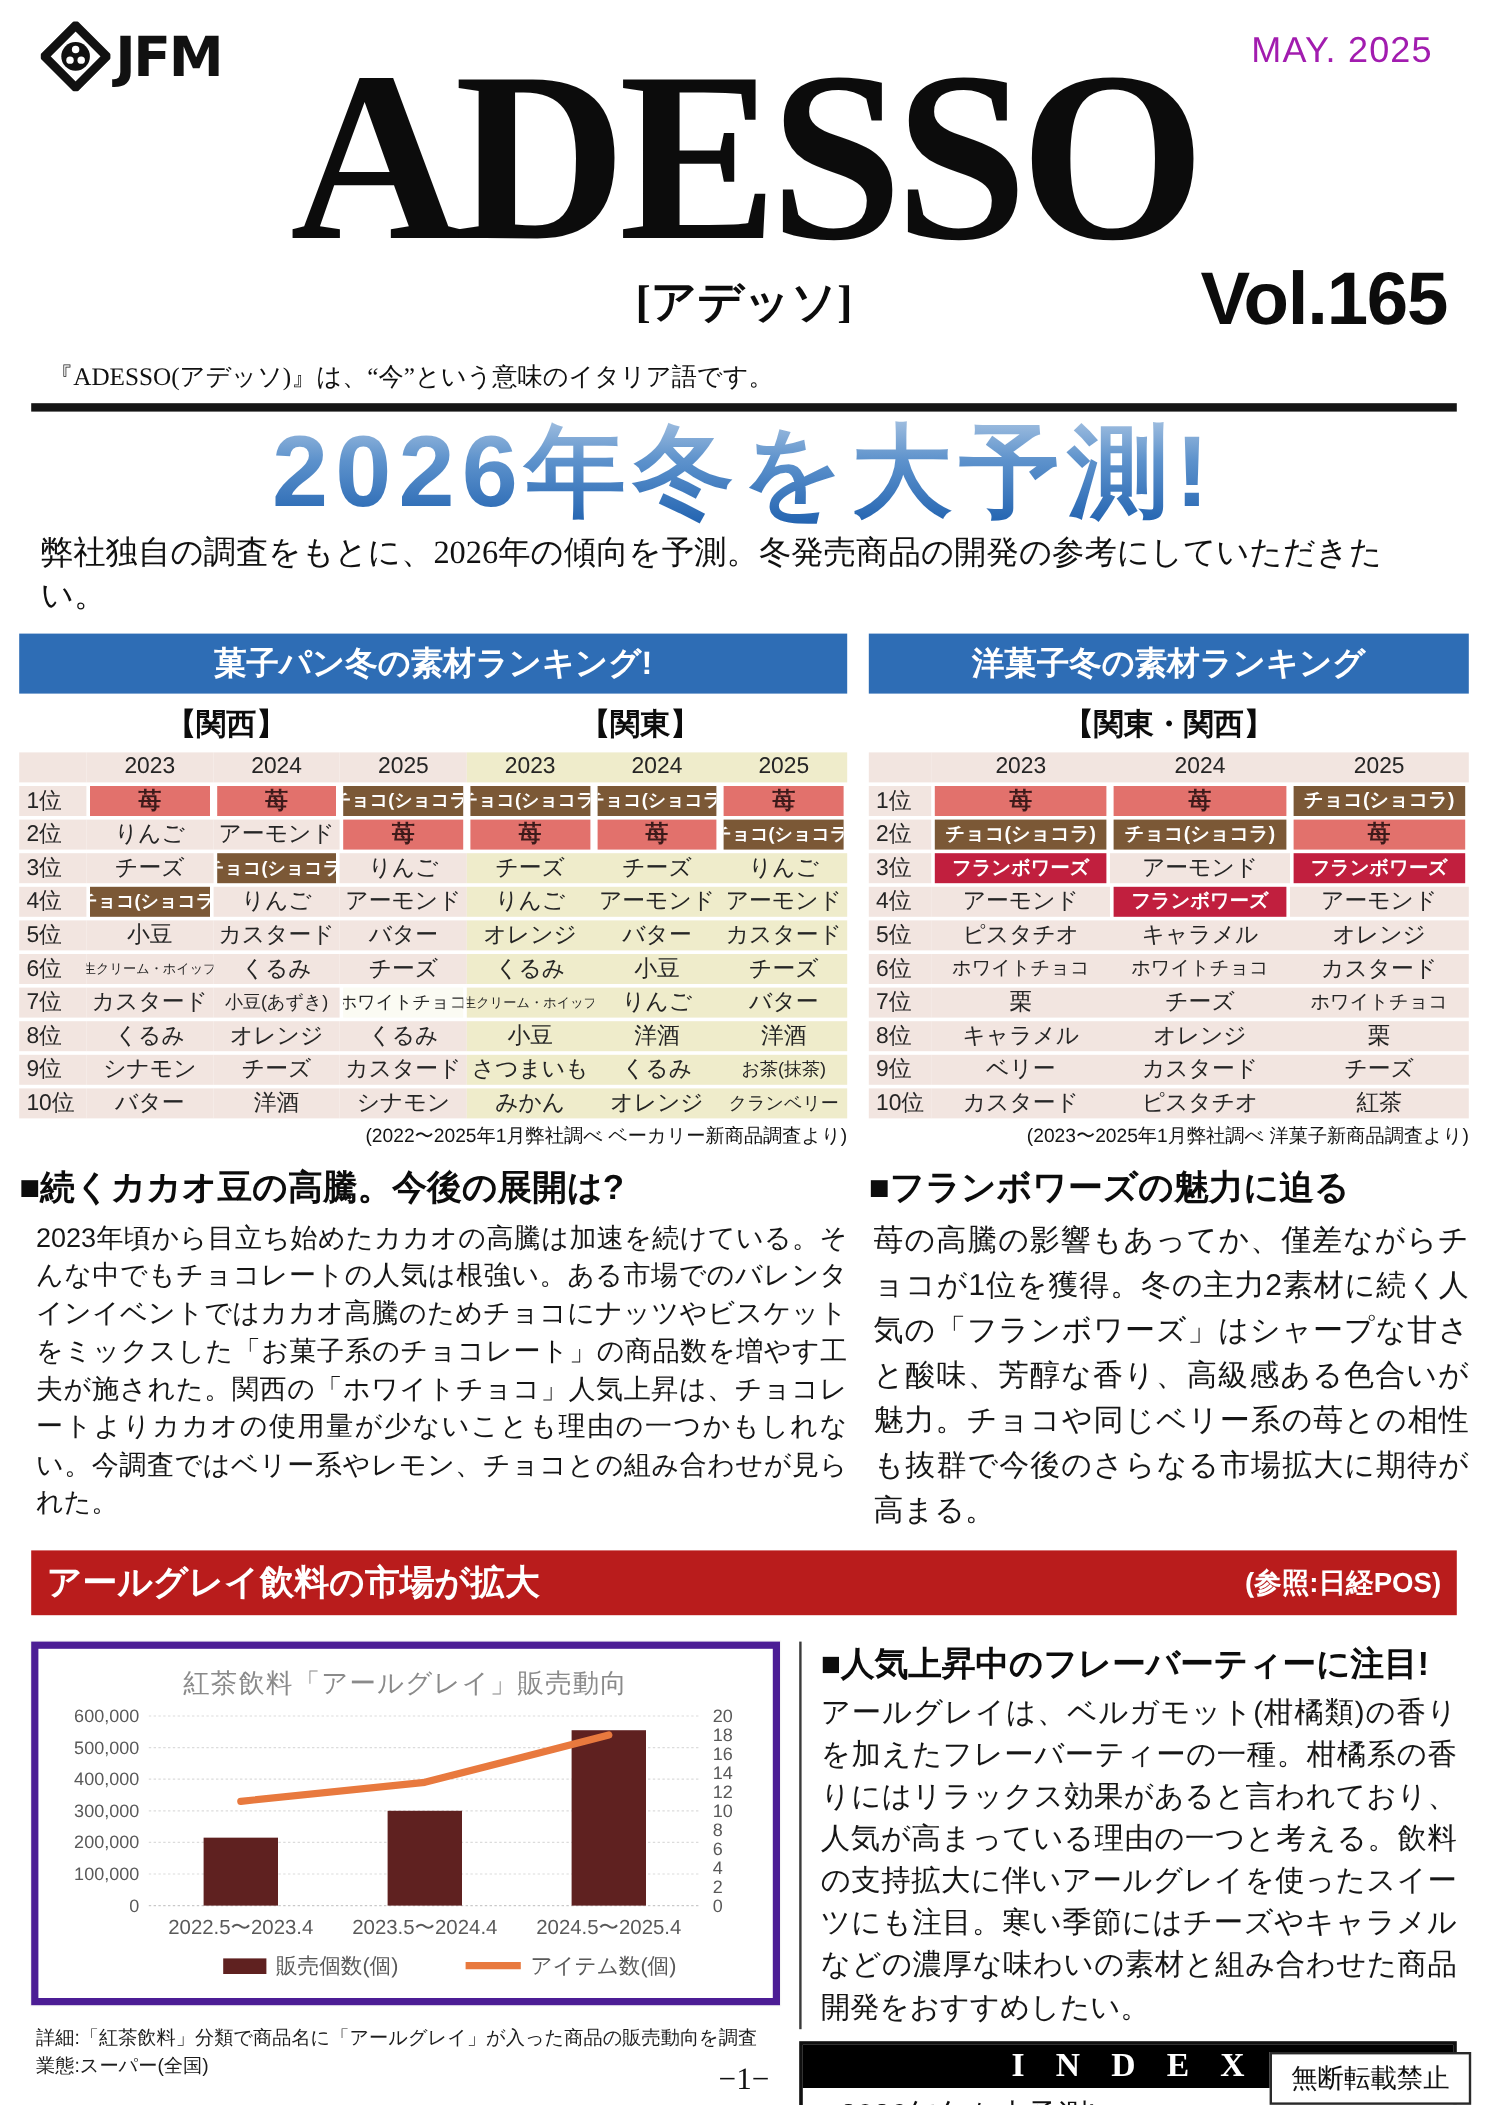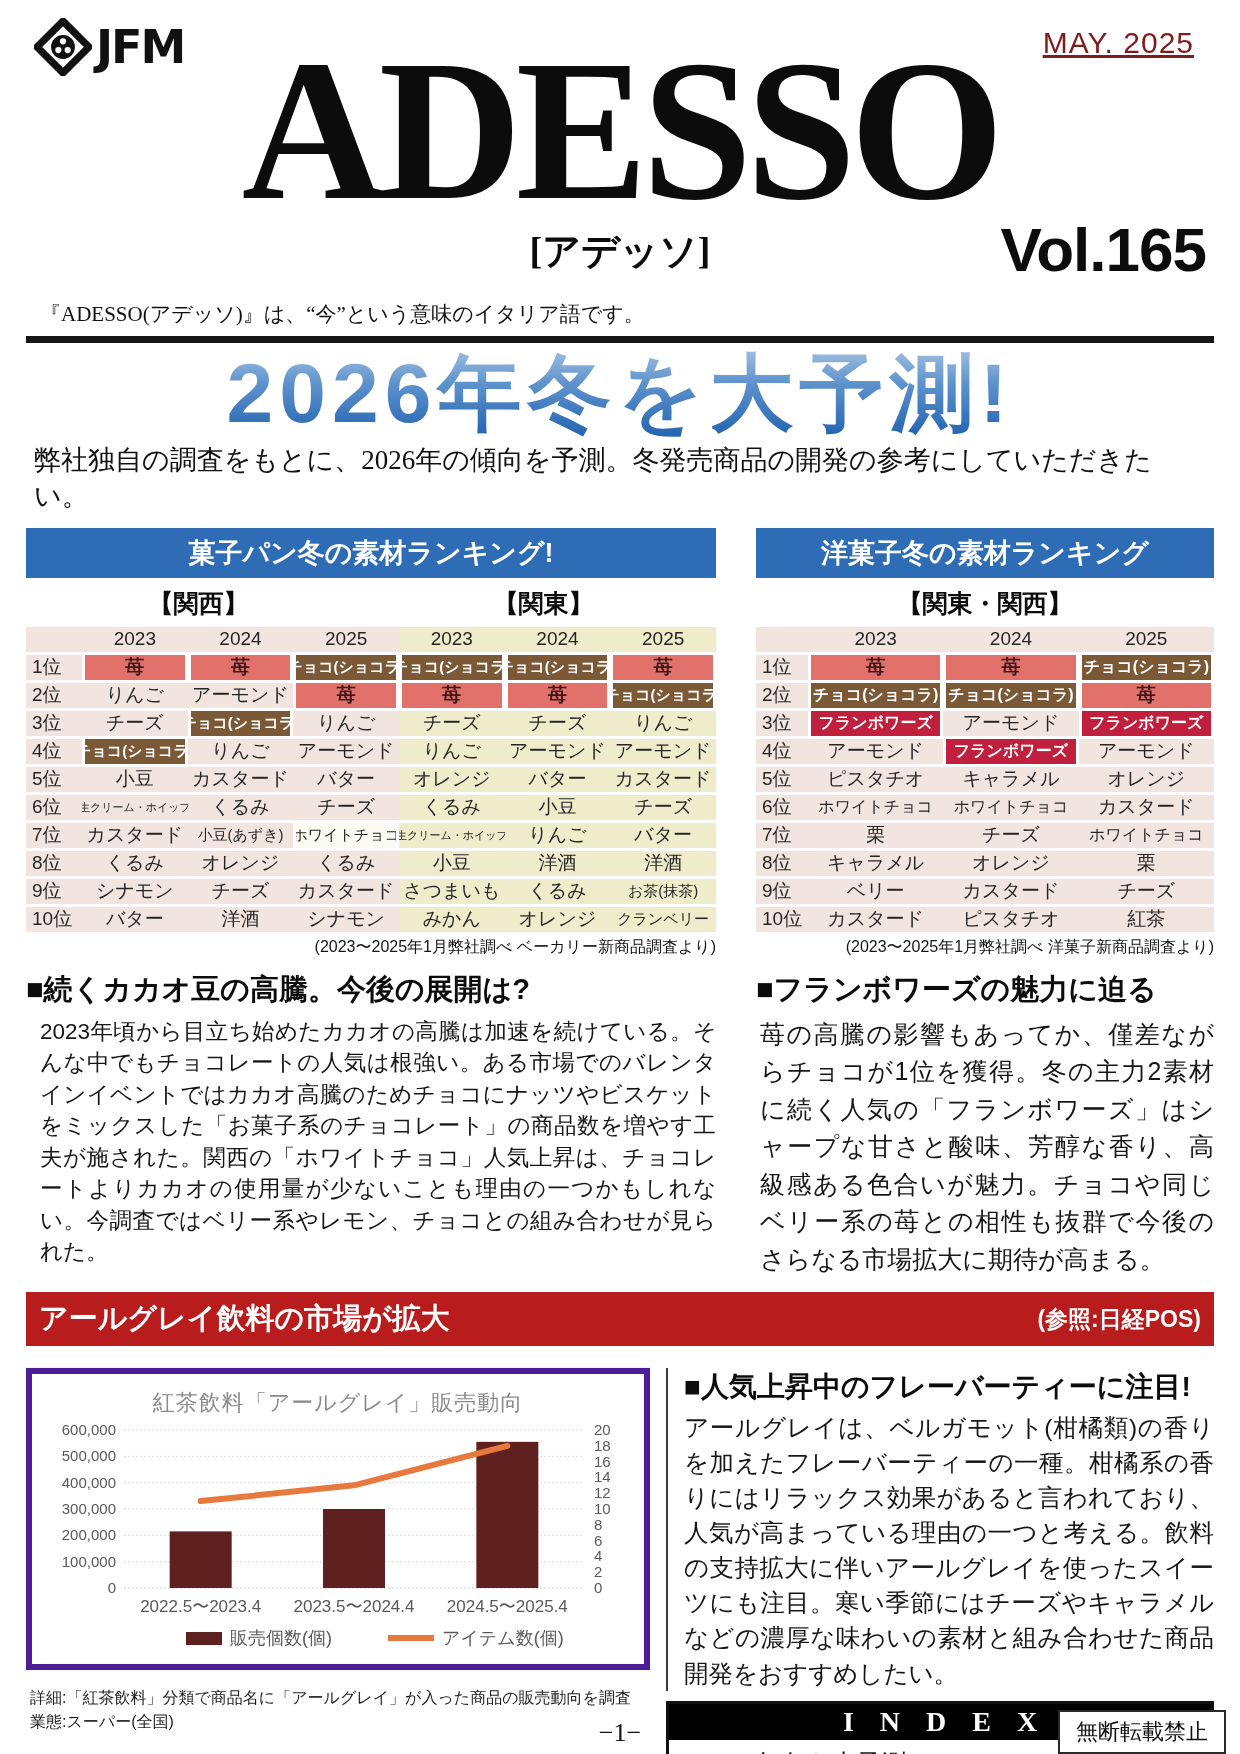--- a/index.html
+++ b/index.html
@@ -2,34 +2,34 @@
 <html lang="ja"><head>
 <meta charset="utf-8">
 <style>
   html,body{margin:0;padding:0;background:#fff;}
   .page{position:relative;width:1240px;height:1754px;margin:4px auto;background:#fff;overflow:hidden;
         font-family:"Liberation Sans","DejaVu Sans",sans-serif;color:#1c1c1c;}
   
   .top-row{display:flex;justify-content:space-between;align-items:flex-start;padding:14px 46px 0 34px;}
   .logo{display:flex;align-items:center;gap:4px;}
   .logo-text{font-size:46px;font-weight:bold;letter-spacing:-2px;color:#111;font-family:"DejaVu Sans",sans-serif;}
-  .date{font-size:30px;color:#7f1d1d;margin-top:8px;letter-spacing:1px;text-decoration:underline;}
+  .date{font-size:30px;color:#a21caf;margin-top:8px;letter-spacing:1px;}
   .adesso{text-align:center;font-family:"Liberation Serif","DejaVu Serif",serif;font-weight:bold;
           font-size:198px;line-height:.9;letter-spacing:-6px;margin-top:-34px;color:#0c0c0c;transform:scaleY(1.02);}
   .sub-row{position:relative;height:74px;margin-top:6px;}
   .katakana{text-align:center;font-size:38px;font-weight:bold;font-family:"Liberation Serif","DejaVu Serif",serif;color:#0c0c0c;}
   .vol{position:absolute;right:34px;top:-12px;font-size:62px;font-weight:bold;color:#0c0c0c;letter-spacing:-1px;}
   .tagline{font-size:21px;font-family:"Liberation Serif","DejaVu Serif",serif;margin:0 0 8px 40px;color:#111;}
   .divider{height:7px;background:#151515;margin:0 26px;}
   .headline{text-align:center;font-weight:bold;font-size:84px;letter-spacing:6px;margin-top:2px;line-height:1.15;
             background:linear-gradient(180deg,#a9c4e2 0%,#5d92cc 40%,#1d5fae 100%);
             -webkit-background-clip:text;background-clip:text;color:transparent;}
   .lead{font-size:27px;font-family:"Liberation Serif","DejaVu Serif",serif;margin:0 34px 6px;color:#111;}
   
-  .cols{display:flex;gap:40px;padding:8px 26px 0;justify-content:space-between;}
+  .cols{display:flex;gap:18px;padding:8px 16px 0;justify-content:space-between;}
   .col-left{width:690px;flex:none;}
   .col-right{flex:1;min-width:0;}
   .sec-bar{background:#2e6db5;color:#fff;font-weight:bold;font-size:27px;text-align:center;padding:7px 0;}
   .regions{display:flex;}
   .regions div{flex:1;text-align:center;font-size:25px;font-weight:bold;padding:9px 0 5px;color:#0c0c0c;}
   .rank-table{display:grid;row-gap:3px;margin-top:2px;}
   .grid-bread{grid-template-columns:56px repeat(6,1fr);}
   .grid-sweet{grid-template-columns:52px repeat(3,1fr);}
   .rt-cell{height:25px;display:flex;align-items:center;justify-content:center;font-size:19px;color:#252525;overflow:hidden;white-space:nowrap;}
   .rt-rank{justify-content:flex-start;padding-left:6px;font-size:19px;}
@@ -186,21 +186,21 @@
           <div class="rt-cell bg-kanto">くるみ</div>
           <div class="rt-cell bg-kanto fit-l">お茶(抹茶)</div>
           <div class="rt-cell rt-rank bg-kansai">10位</div>
           <div class="rt-cell bg-kansai">バター</div>
           <div class="rt-cell bg-kansai">洋酒</div>
           <div class="rt-cell bg-kansai">シナモン</div>
           <div class="rt-cell bg-kanto">みかん</div>
           <div class="rt-cell bg-kanto">オレンジ</div>
           <div class="rt-cell bg-kanto fit-l">クランベリー</div>
         </div>
-      <div class="source">(2023〜2025年1月弊社調べ ベーカリー新商品調査より)</div>
+      <div class="source">(2022〜2025年1月弊社調べ ベーカリー新商品調査より)</div>
 
       <div class="article">
         <h3>■続くカカオ豆の高騰。今後の展開は?</h3>
         <p>2023年頃から目立ち始めたカカオの高騰は加速を続けている。そんな中でもチョコレートの人気は根強い。ある市場でのバレンタインイベントではカカオ高騰のためチョコにナッツやビスケットをミックスした「お菓子系のチョコレート」の商品数を増やす工夫が施された。関西の「ホワイトチョコ」人気上昇は、チョコレートよりカカオの使用量が少ないことも理由の一つかもしれない。今調査ではベリー系やレモン、チョコとの組み合わせが見られた。</p>
       </div>
     </div>
 
     <div class="col-right">
       <div class="sec-bar">洋菓子冬の素材ランキング</div>
       <div class="regions">

